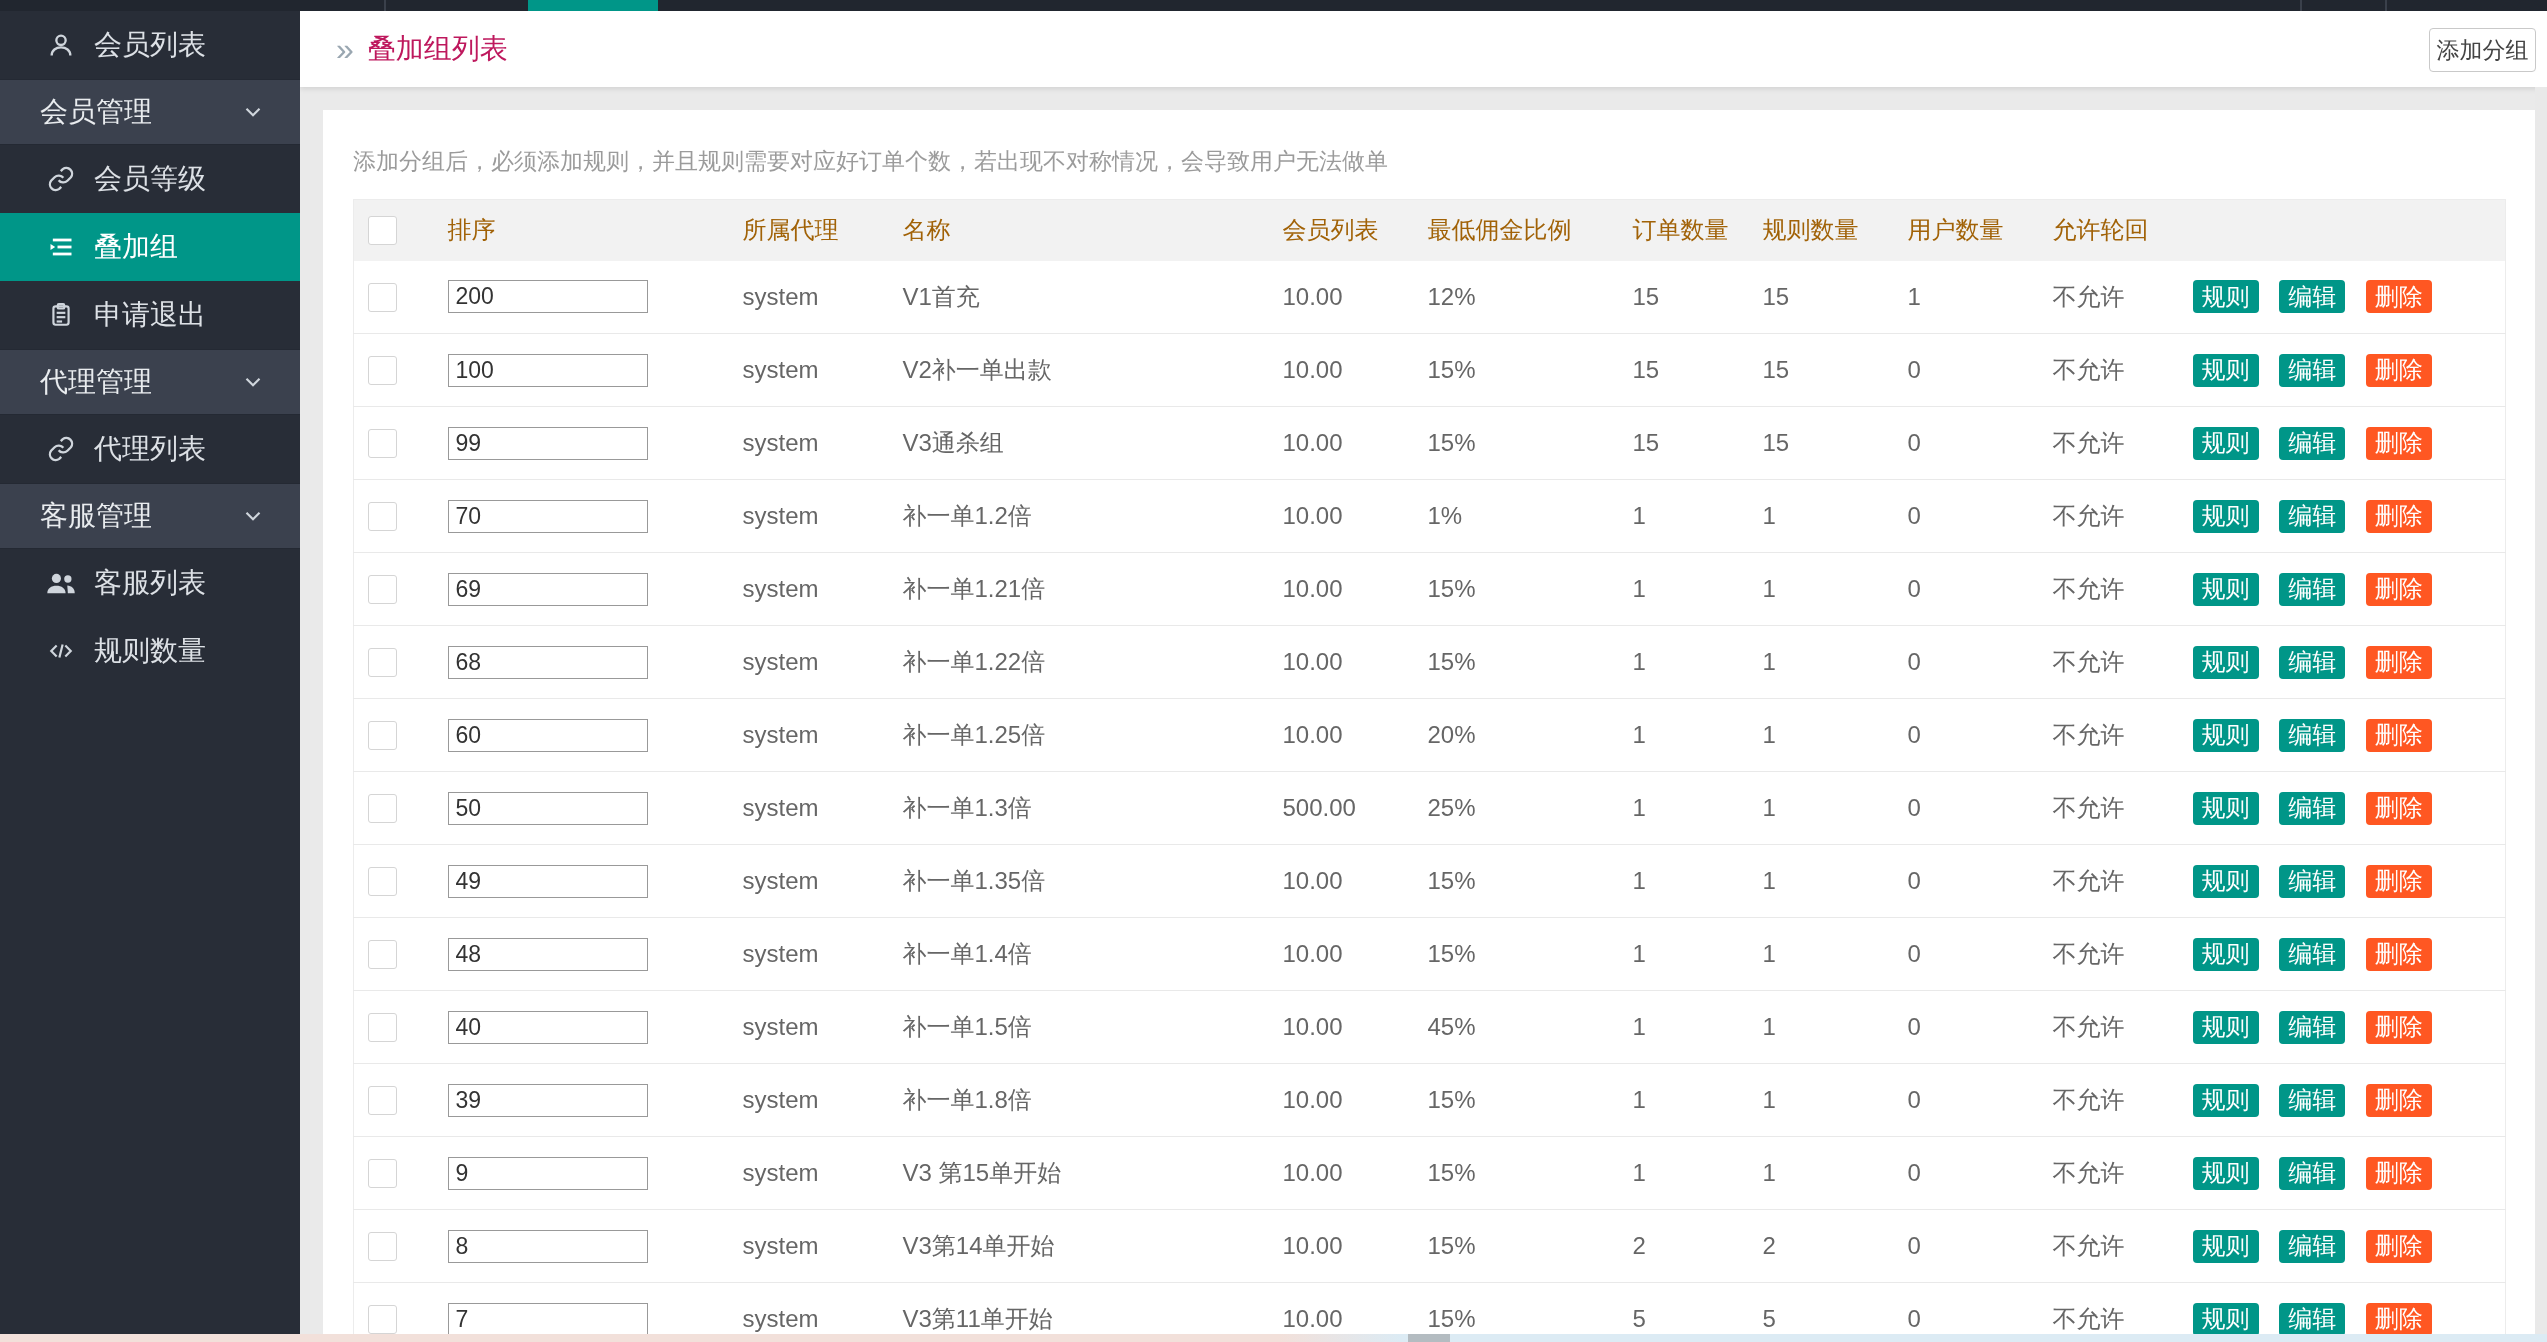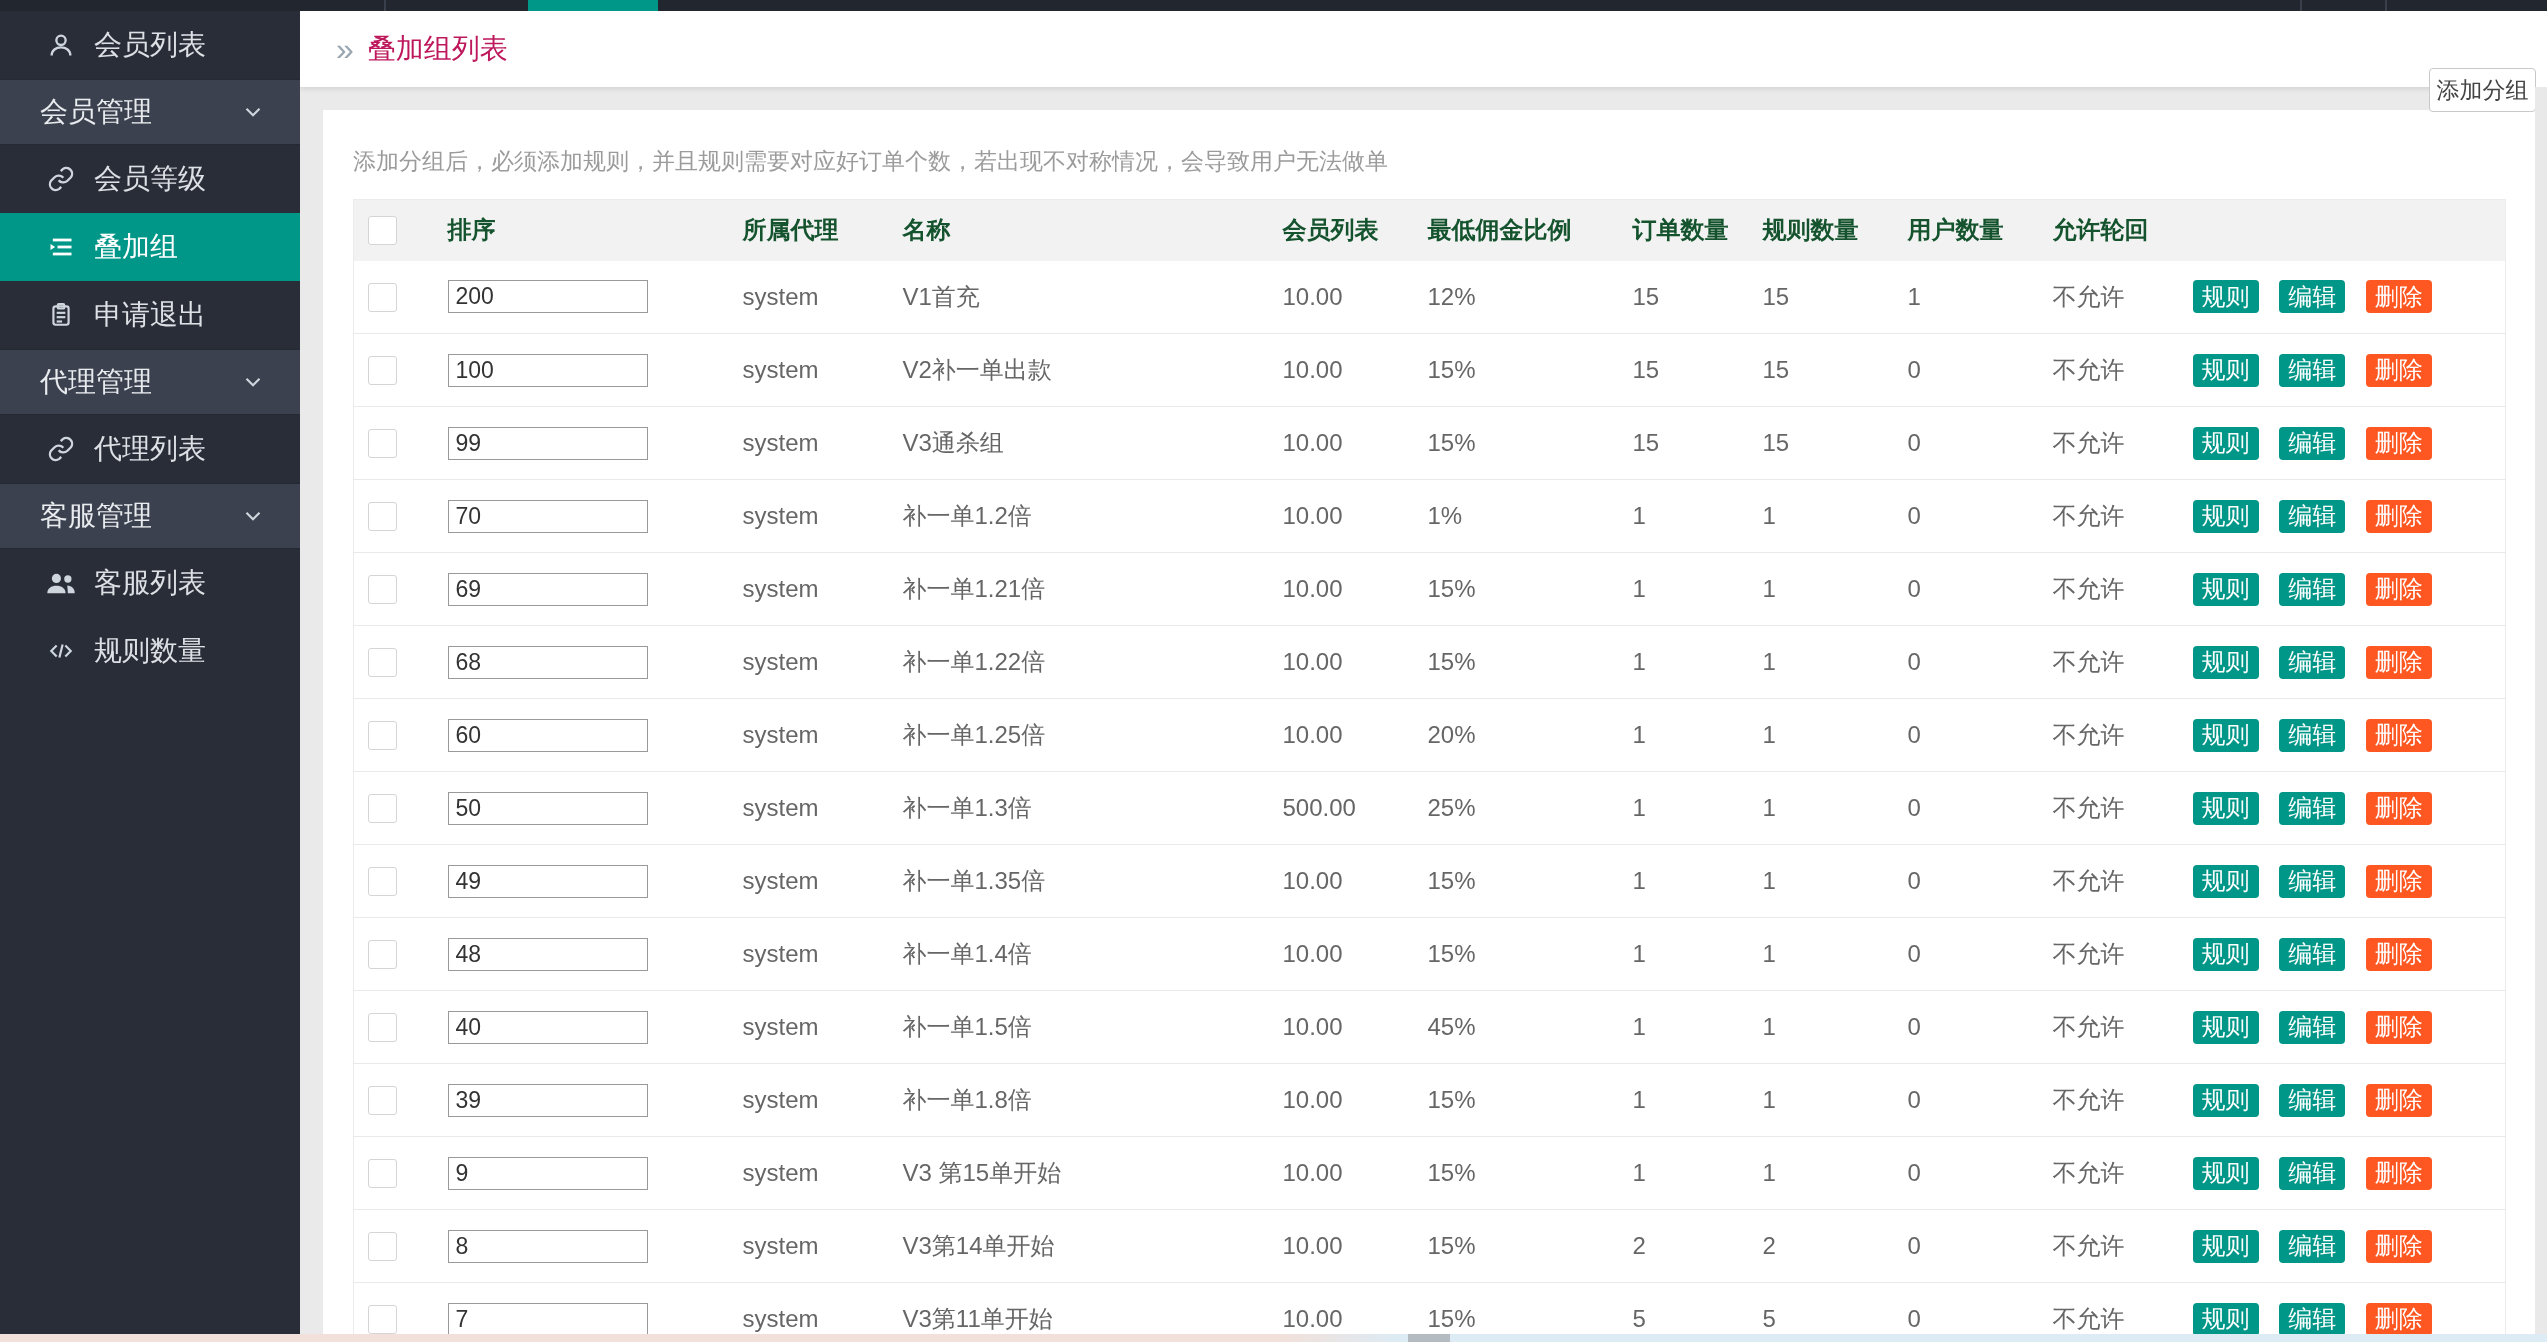--- a/index.html
+++ b/index.html
@@ -25,29 +25,29 @@
   .side-icon { width:34px; height:30px; display:flex; align-items:center; justify-content:center; flex:0 0 auto; }
   .side-icon svg { display:block; }
   
   .main-header { position: fixed; left:300px; top:11px; width:2247px; height:76px; background:#fff; z-index:10;
                  box-shadow:0 2px 5px rgba(0,0,0,.10); display:flex; align-items:center; }
   .breadcrumb { display:flex; align-items:center; gap:14px; padding-left:36px; }
   .crumb-icon { color:#9aa7b1; font-size:32px; line-height:1; }
   .crumb-title { color:#be185d; font-size:28px; }
   .add-group-btn { position:absolute; right:11px; top:17px; width:107px; height:44px;
                    background:#fff; border:1px solid #c9c9c9; border-radius:4px;
-                   font-size:23px; color:#444; font-family:Liberation Mono, monospace; cursor:pointer;margin-top:40px; }
+                   font-size:23px; color:#444; font-family:Liberation Mono, monospace; cursor:pointer; }
   
   .page-body { position: fixed; left:300px; top:87px; width:2247px; height:1255px; background:#eaeaea; }
   .card { position:absolute; left:23px; top:23px; width:2212px; height:1226px; background:#fff; padding:36px 19px 0 30px; overflow:hidden; }
   .notice { color:#9b9b9b; font-size:23px; }
   
   table { border-collapse:collapse; table-layout:fixed; width:2152px; margin-top:22px; border:1px solid #ececec; }
   thead tr { background:#f2f2f2; height:61px; }
-  th { font-weight:bold; color:#14532d; font-size:24px; text-align:left; padding-left:14px; }
+  th { font-weight:normal; color:#a16207; font-size:24px; text-align:left; padding-left:14px; }
   tbody tr { height:73px; border-bottom:1px solid #e9e9e9; background:#fff; }
   td { color:#666; font-size:24px; text-align:left; padding-left:14px; overflow:hidden; white-space:nowrap; }
   .checkbox { display:inline-block; width:29px; height:29px; background:#fff; border:1px solid #d5d5d5; border-radius:3px; vertical-align:middle; cursor:pointer; }
   .sort-input { width:200px; height:33px; border:1px solid #999; background:#fff; font-size:23px; color:#333;
                 padding:0 7px; font-family:"Liberation Sans",sans-serif; }
   .btn { display:inline-block; width:66px; height:33px; border:none; border-radius:4px; color:#fff;
          font-size:24px; margin-right:14px; cursor:pointer; font-family:"Liberation Sans",sans-serif; }
   .btn.teal { background:var(--accent); }
   .btn.orange { background:var(--danger); }
   

